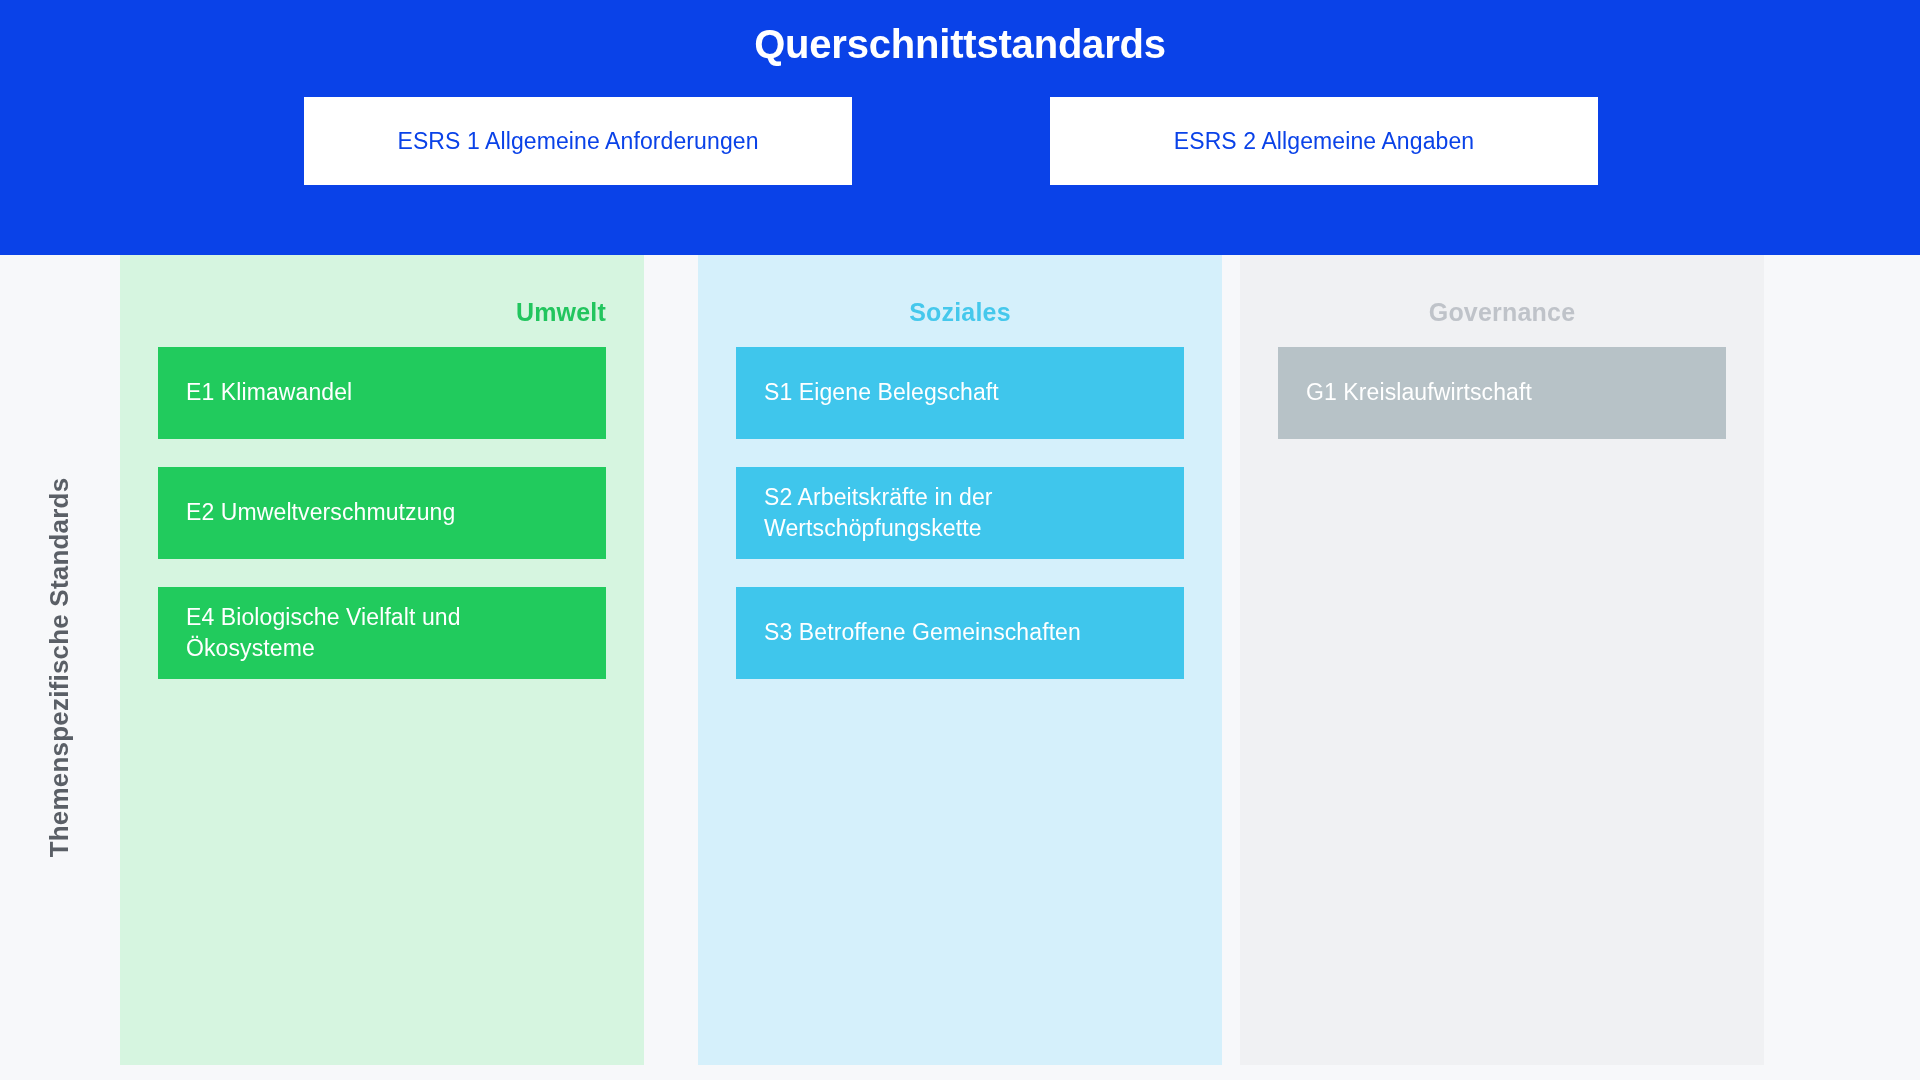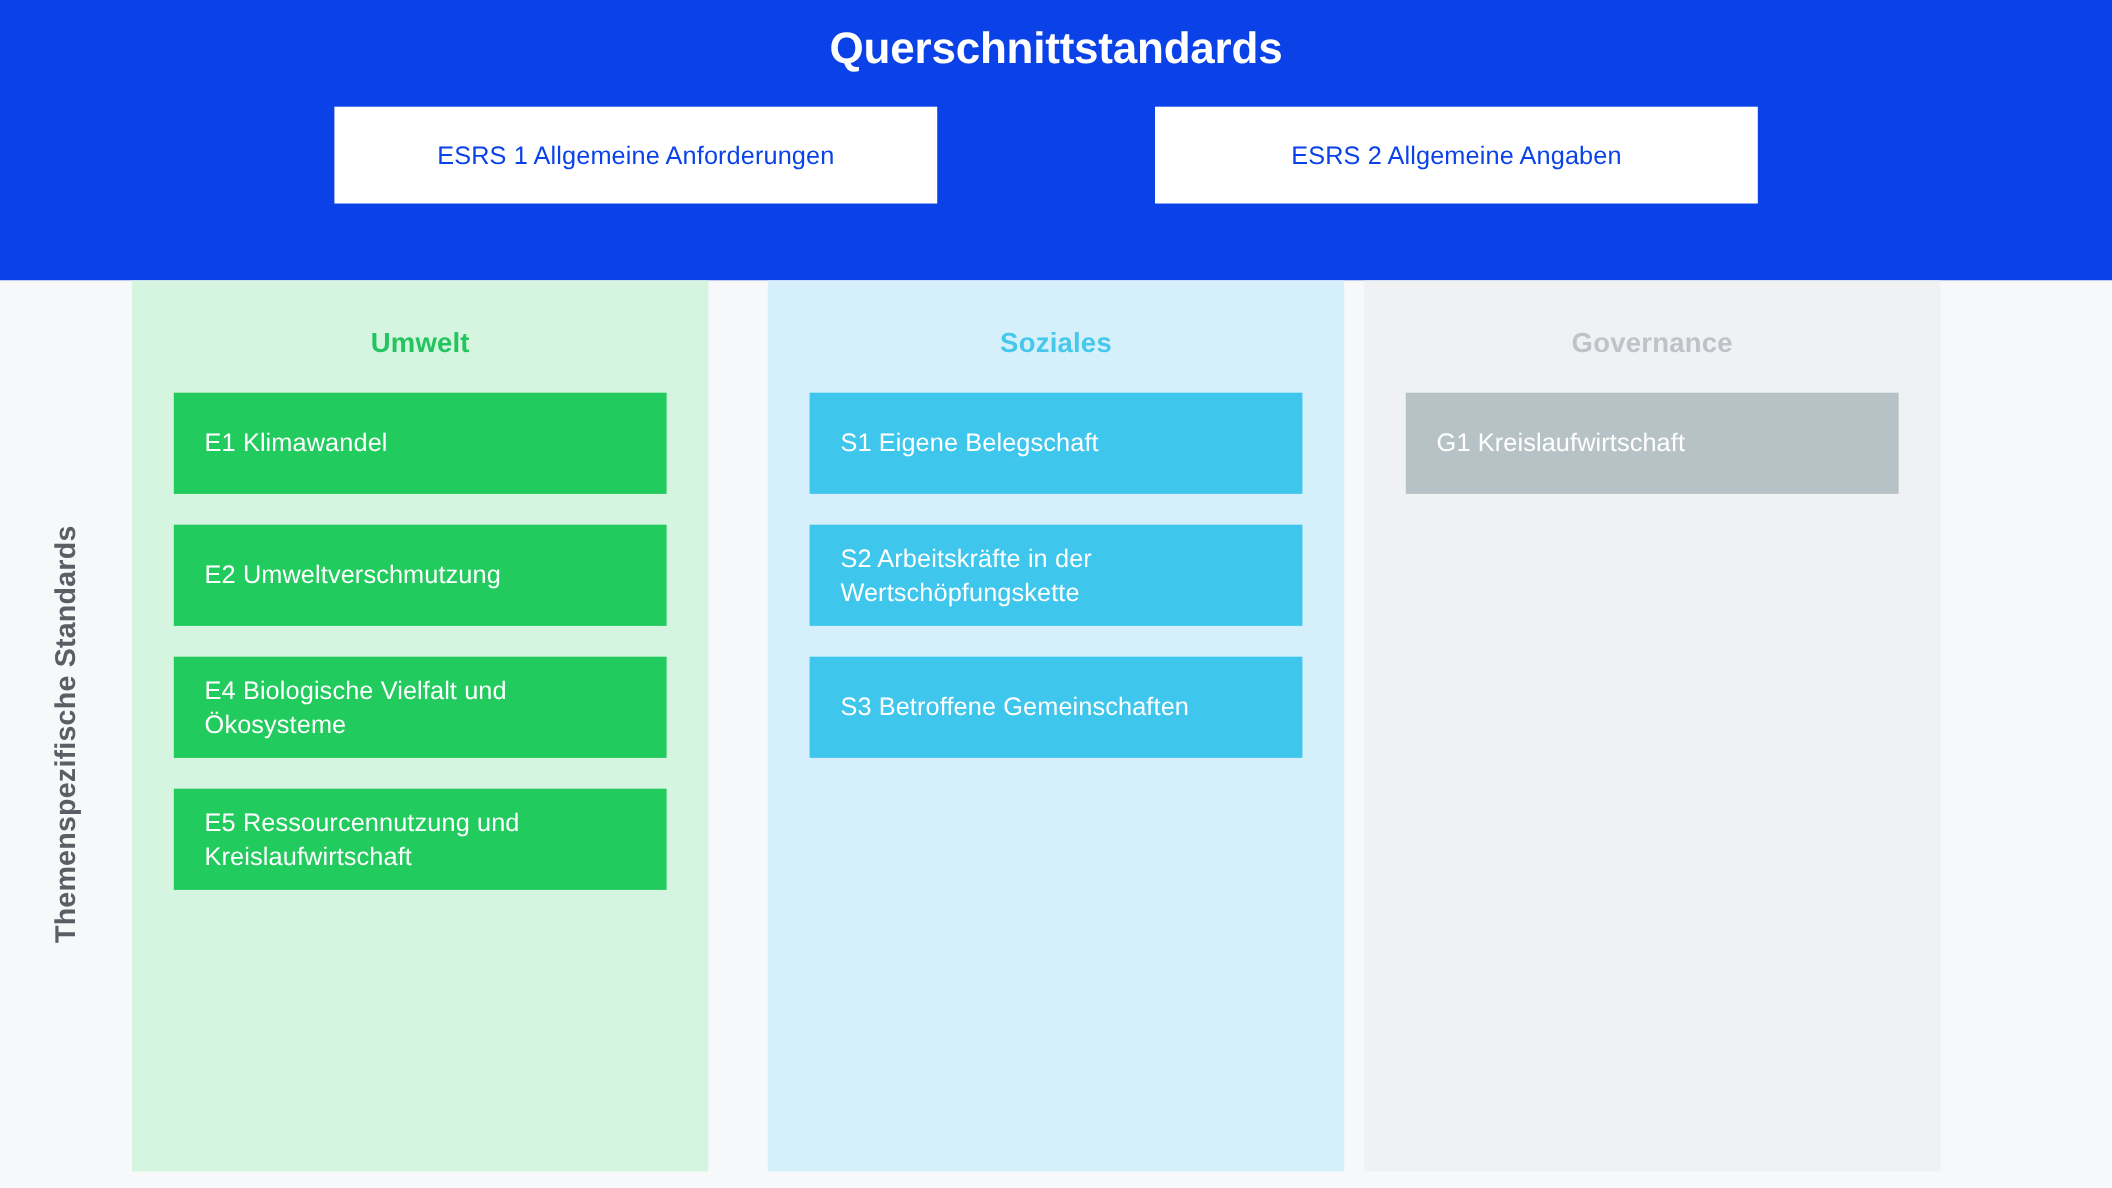--- a/index.html
+++ b/index.html
@@ -117,26 +117,26 @@
   .col-soziales   { left: 578px;  width: 524px; background: #d5f0fb; }
   .col-governance { left: 1120px; width: 524px; background: #f0f1f3; }
 
   .column-title {
     margin-top: 43px;
     text-align: center;
     font-size: 25px;
     font-weight: 700;
     letter-spacing: 0.2px;
   }
-  .title-umwelt     { color: #22c55e; }
+  .title-umwelt     { color: #22c55e; text-align: right; }
   .title-soziales   { color: #45c8ec; }
   .title-governance { color: #bfc3c9; }
 
   .item-list {
-    margin-top: 30px;
+    margin-top: 20px;
     display: flex;
     flex-direction: column;
     gap: 28px;
   }
 
   .item {
     min-height: 92px;
     display: flex;
     align-items: center;
     padding: 10px 28px;
@@ -170,21 +170,20 @@
     </div>
 
     <div class="columns">
 
       <div class="column col-umwelt">
         <div class="column-title title-umwelt">Umwelt</div>
         <div class="item-list">
           <div class="item item-umwelt">E1 Klimawandel</div>
           <div class="item item-umwelt">E2 Umweltverschmutzung</div>
           <div class="item item-umwelt">E4 Biologische Vielfalt und Ökosysteme</div>
-          <div class="item item-umwelt">E5 Ressourcennutzung und Kreislaufwirtschaft</div>
         </div>
       </div>
 
       <div class="column col-soziales">
         <div class="column-title title-soziales">Soziales</div>
         <div class="item-list">
           <div class="item item-soziales">S1 Eigene Belegschaft</div>
           <div class="item item-soziales">S2 Arbeitskräfte in der Wertschöpfungskette</div>
           <div class="item item-soziales">S3 Betroffene Gemeinschaften</div>
         </div>

